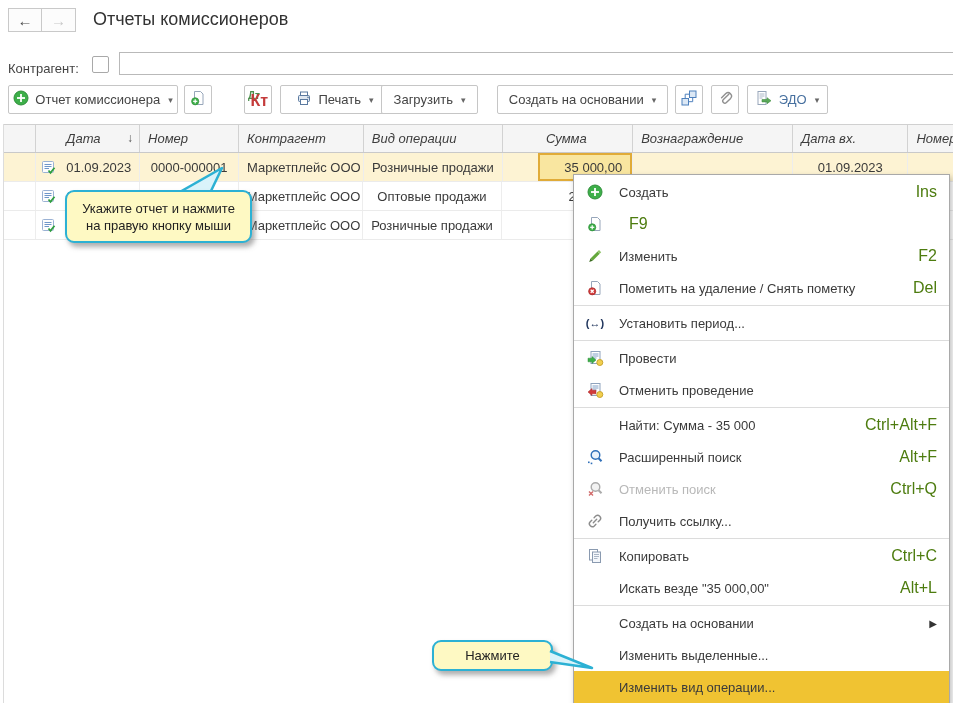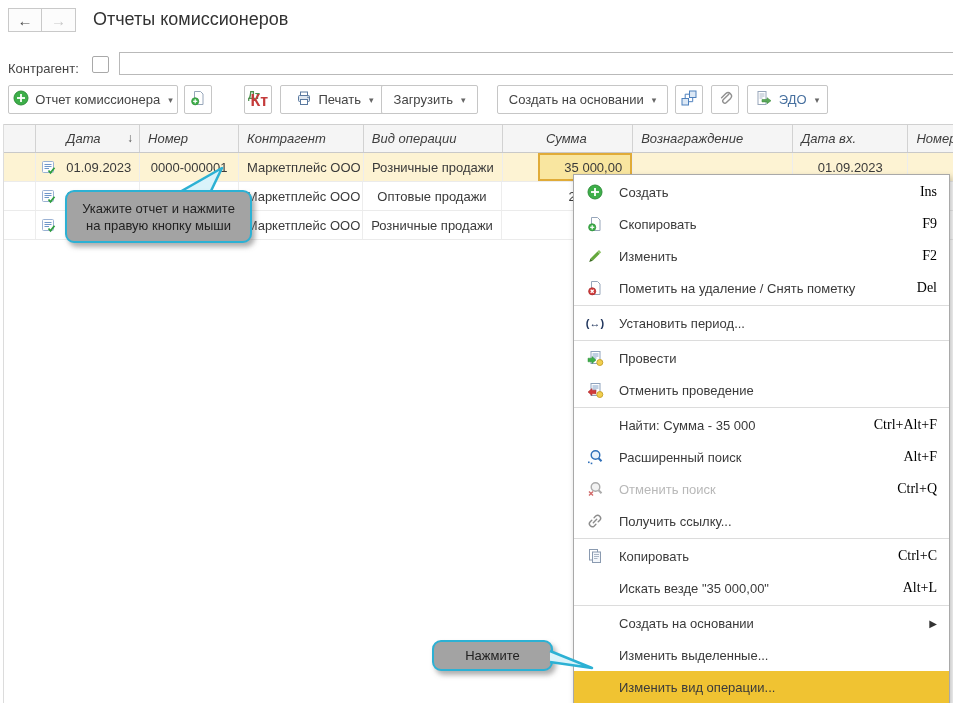--- a/index.html
+++ b/index.html
@@ -60,29 +60,29 @@
   .sel-cell{ background:#f9e6a0; box-shadow:inset 0 0 0 2px #e0ab38; }
   .rowico{ position:absolute; left:5px; top:7px; width:15px; height:15px; }
 
   
   .cmenu{ position:absolute; left:573px; top:174px; width:377px; background:#fff;
           border:1px solid #a9a9a9; box-shadow:2px 3px 6px rgba(0,0,0,.25);
           padding:1px 0; z-index:50; }
   .mitem{ height:32px; display:flex; align-items:center; padding:0 12px 0 10px; }
   .mico{ width:22px; display:flex; justify-content:center; align-items:center; margin-right:13px; flex:none; }
   .mlabel{ flex:1; color:#3a3a3a; white-space:nowrap; overflow:hidden; }
-  .mshort{ color:#000000; font-size:14px; margin-left:10px;font-family:Liberation Serif, serif; }
+  .mshort{ color:#4d7c0f; font-size:16px; margin-left:10px; }
   .msep{ border-top:1px solid #dcdcdc; margin:1px 0; }
   .mitem.disabled .mlabel{ color:#b8b8b8; }
   .mitem.highlighted{ background:#f0c332; }
   .submenu-arrow{ color:#333; font-size:10px; }
   .period-glyph{ color:#20355c; font-weight:bold; font-size:11px; white-space:nowrap; }
 
   
-  .callout{ background:#a3a3a3; border:2px solid #2cb1d4; border-radius:9px;
+  .callout{ background:#fef9c3; border:2px solid #2cb1d4; border-radius:9px;
             box-shadow:3px 4px 5px rgba(110,110,110,.55); color:#222; position:absolute;
             display:flex; flex-direction:column; align-items:center; justify-content:center; }
   #callout-select{ left:65px; top:190px; width:187px; height:53px; line-height:17px; z-index:40; }
   #callout-click { left:432px; top:640px; width:121px; height:31px; z-index:60; }
   .beak{ position:absolute; z-index:61; }
   #beak-select{ left:170px; top:166px; z-index:39; }
   #beak-click { left:548px; top:646px; z-index:61; }
 </style>
 </head>
 <body>
@@ -280,21 +280,20 @@
 
     <div class="mitem">
       <span class="mico">
         <svg width="16" height="16">
             <path d="M4.5 1.5 h6 l2.5 2.5 V14.5 H4.5 z" fill="#fff" stroke="#97a6ba"></path>
             <circle cx="5.2" cy="11.3" r="3.6" fill="#3daf49" stroke="#2f8f3a" stroke-width="0.7"></circle>
             <rect x="4.6" y="9.2" width="1.2" height="4.2" fill="#fff"></rect>
             <rect x="3.1" y="10.7" width="4.2" height="1.2" fill="#fff"></rect>
           </svg>
       </span>
-      <span class="mlabel">Скопировать</span>
       <span class="mshort">F9</span>
     </div>
 
     <div class="mitem">
       <span class="mico">
         <svg width="16" height="16">
             <polygon points="3.5,10.5 10.5,3.5 12.7,5.7 5.7,12.7" fill="#64a83c"></polygon>
             <polygon points="2.2,14 3.5,10.5 5.7,12.7" fill="#3c6b22"></polygon>
             <polygon points="10.5,3.5 12,2 14.2,4.2 12.7,5.7" fill="#8fc36a"></polygon>
           </svg>

